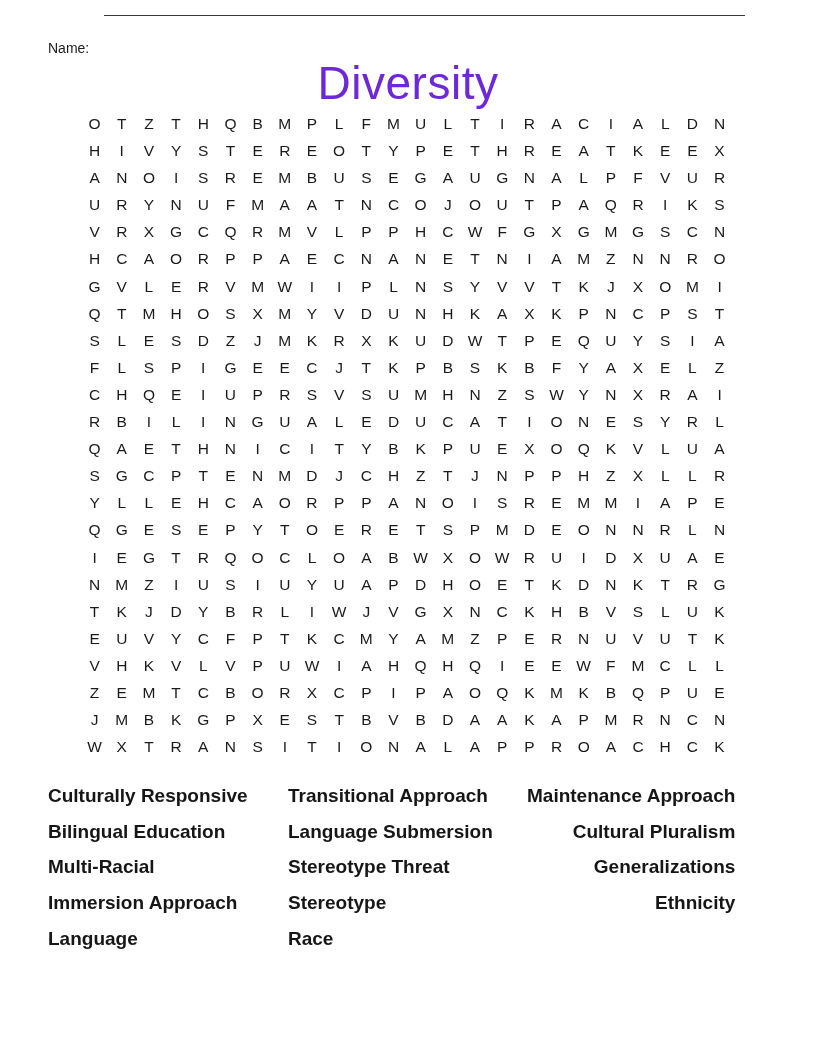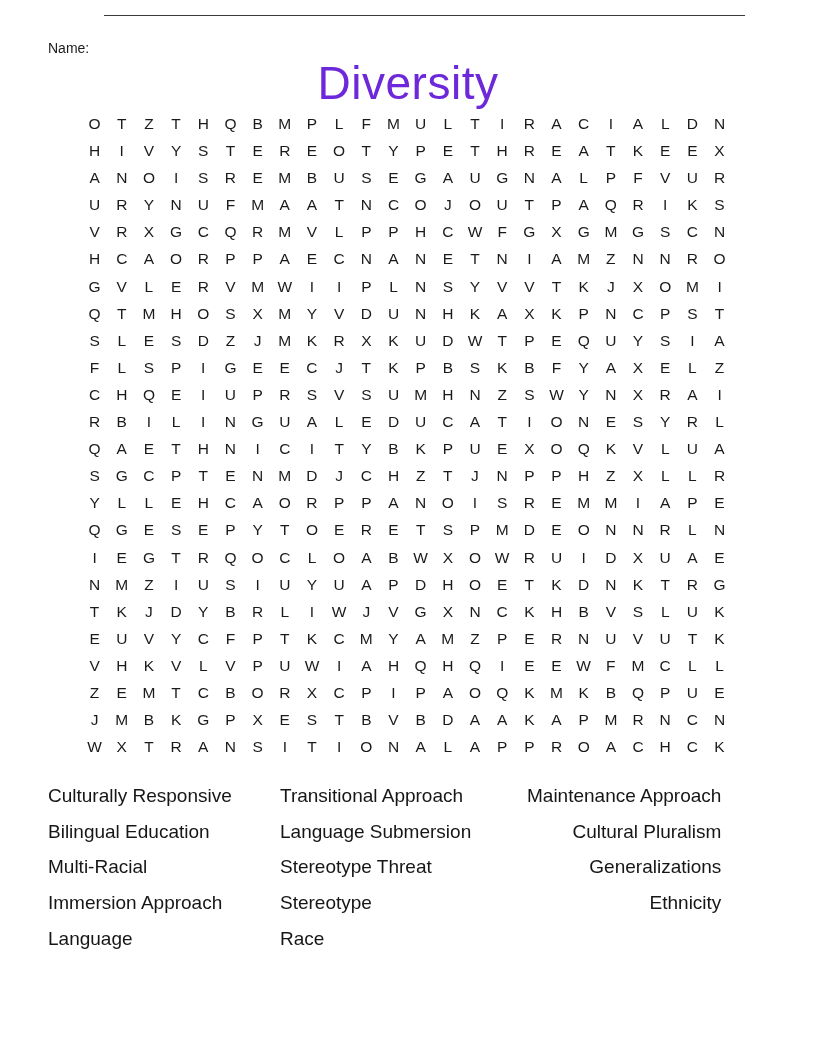--- a/index.html
+++ b/index.html
@@ -67,23 +67,24 @@
   
   .word-list {
     position: absolute;
     top: 778px;
     left: 0;
     width: 100%;
   }
   .word-col {
     position: absolute;
     top: 0;
+    font-weight: bold;
   }
   .word-col-1 { left: 48px; }
-  .word-col-2 { left: 280px; }
+  .word-col-2 { left: 288px; }
   .word-col-3 { left: 527px; text-align: right; }
   .word-item {
     font-size: 19px;
     line-height: 35.7px;
     white-space: nowrap;
     color: #161616;
   }
 </style>
 </head>
 <body>

